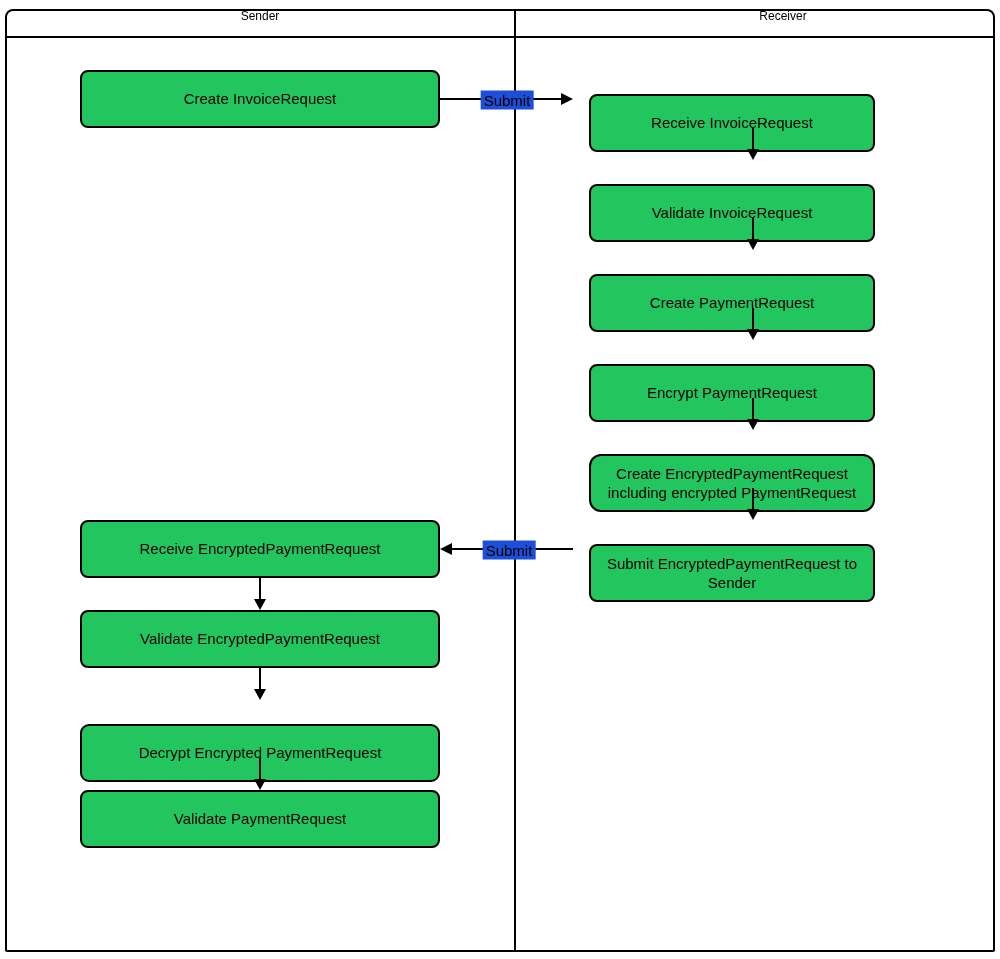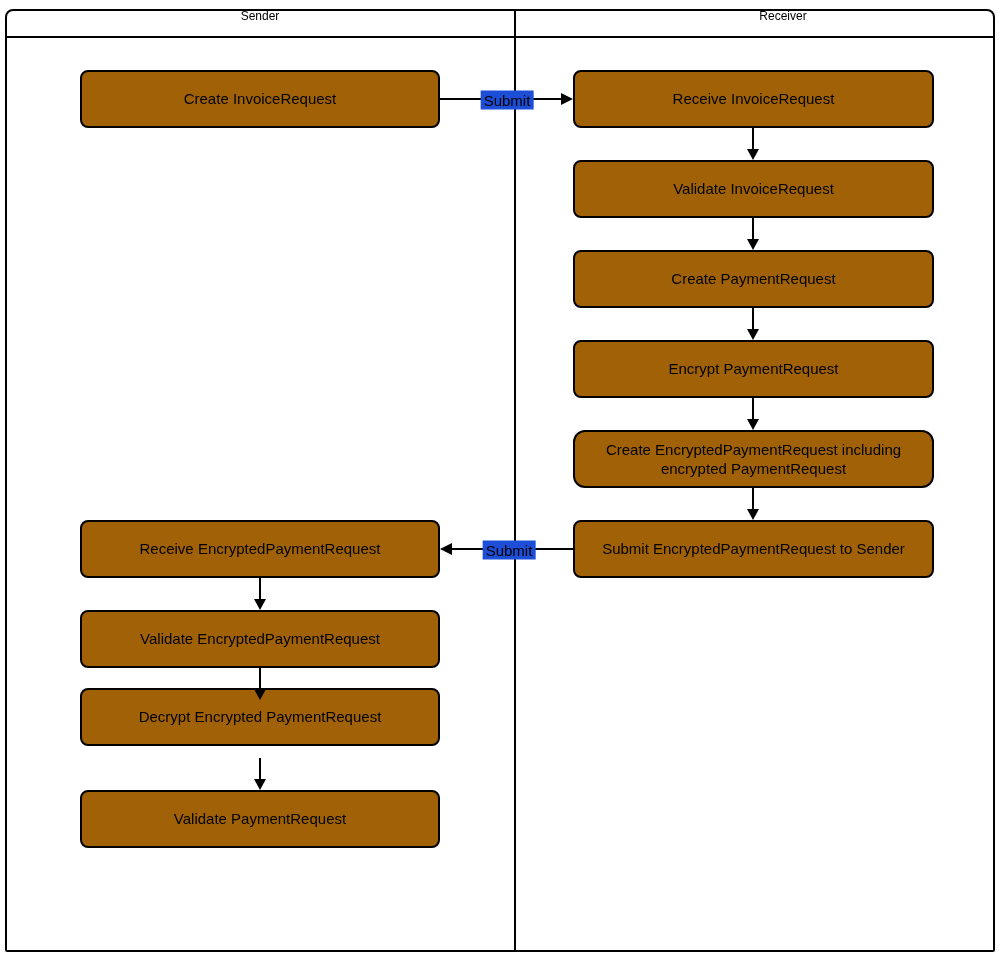--- a/index.html
+++ b/index.html
@@ -47,30 +47,30 @@
   }
   .lane-header.sender { left: 5px; width: 510px; }
   .lane-header.receiver { left: 515px; width: 480px; margin-left: 28px; }
 
   
   .box {
     position: absolute;
     box-sizing: border-box;
     border: 2px solid #000000;
     border-radius: 8px;
-    background: #a16207;
+    background: #22c55e;
     display: flex; align-items: center; justify-content: center;
     text-align: center;
     font-size: 15px;
     line-height: 1.3;
     padding: 0 1px;
     z-index: 1;
   }
   .box.lane-s { left: 80px; width: 360px; height: 58px; }
-  .box.lane-r { left: 573px; width: 361px; height: 58px; }
+  .box.lane-r { left: 589px; width: 286px; height: 58px; margin-top: 24px; }
 
   
   .vline, .hline {
     position: absolute;
     background: #000000;
     z-index: 1;
   }
   .vline { width: 2px; }
   .hline { height: 2px; }
   .head-down {
@@ -122,21 +122,21 @@
 
   <div class="box lane-s" style="top:70px;">
     <span>Create InvoiceRequest</span>
   </div>
   <div class="box lane-s" style="top:520px;">
     <span>Receive EncryptedPaymentRequest</span>
   </div>
   <div class="box lane-s" style="top:610px;">
     <span>Validate EncryptedPaymentRequest</span>
   </div>
-  <div class="box lane-s" style="top:688px;">
+  <div class="box lane-s" style="top:724px;border-radius:9px;">
     <span>Decrypt Encrypted PaymentRequest</span>
   </div>
   <div class="box lane-s" style="top:790px;">
     <span>Validate PaymentRequest</span>
   </div>
 
   <div class="box lane-r" style="top:70px;">
     <span>Receive InvoiceRequest</span>
   </div>
   <div class="box lane-r" style="top:160px;">

